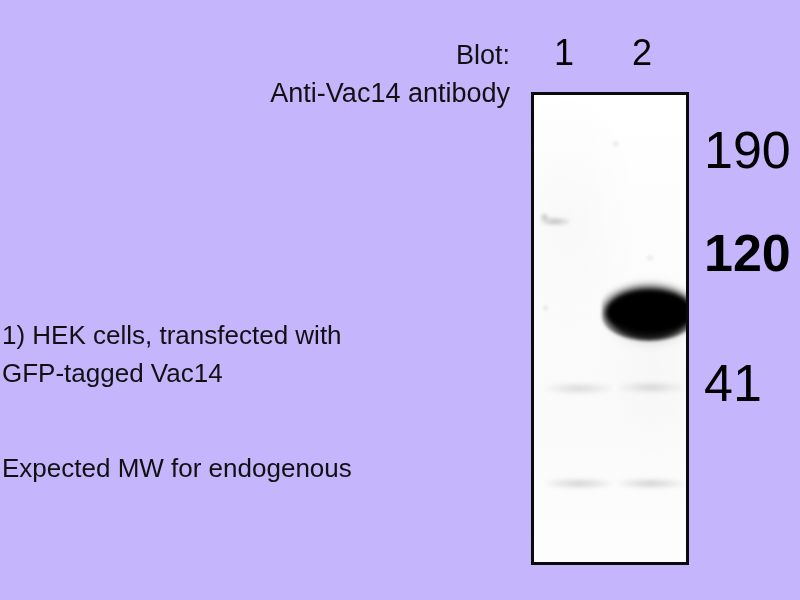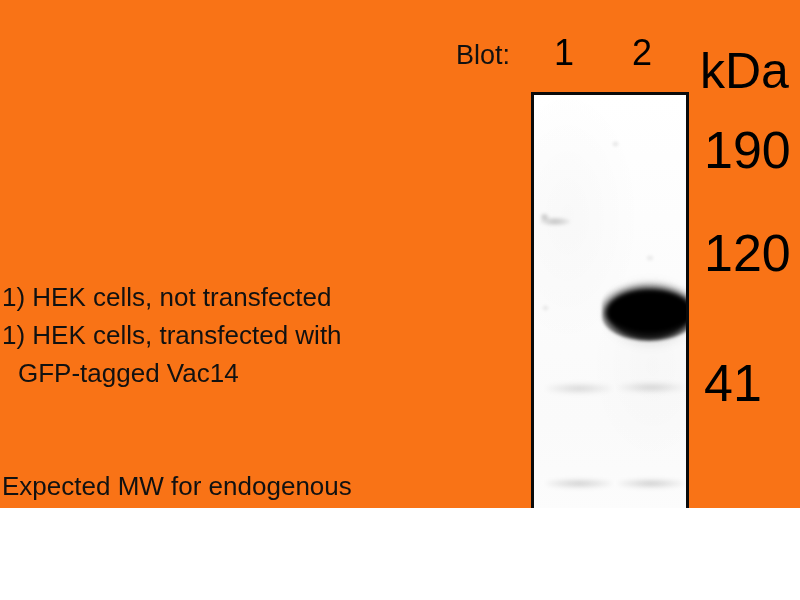--- a/index.html
+++ b/index.html
@@ -8,22 +8,22 @@
     padding: 0;
     background: #ffffff;
   }
   body {
     font-family: "Liberation Sans", sans-serif;
     color: #000000;
   }
   #figure {
     position: relative;
     width: 800px;
-    height: 508px;
-    background: #f97316;
+    height: 600px;
+    background: #c4b5fd;
     overflow: hidden;
   }
 
   
   .header-label {
     position: absolute;
     font-size: 27px;
     line-height: 34px;
     color: #111111;
     white-space: nowrap;
@@ -57,37 +57,37 @@
   
   .mw-marker {
     position: absolute;
     left: 704px;
     font-size: 52px;
     line-height: 44px;
     color: #000000;
     white-space: nowrap;
   }
   #mw-marker-0 { top: 128px; }
-  #mw-marker-1 { top: 231px; }
+  #mw-marker-1 { top: 231px; font-weight: bold; }
   #mw-marker-2 { top: 361px; }
   #mw-marker-3 { top: 491px; }
 
   
   .description-line {
     position: absolute;
     left: 2px;
     font-size: 26px;
     line-height: 32px;
     color: #111111;
     white-space: nowrap;
   }
   #desc-line-0 { top: 281px; }
   #desc-line-1 { top: 319px; }
-  #desc-line-2 { top: 357px; margin-left: 16px; }
-  #desc-line-3 { top: 470px; }
+  #desc-line-2 { top: 357px; }
+  #desc-line-3 { top: 452px; }
   #desc-line-4 { top: 481px; }
 
   
   #blot-membrane {
     position: absolute;
     left: 531px;
     top: 92px;
     width: 158px;
     height: 473px;
     background: #fdfdfd;
@@ -196,31 +196,30 @@
   #artifact-lane2-speck { left: 78px; top: 46px;  width: 7px;  height: 6px; opacity: 0.6; }
   #artifact-lane2-mid   { left: 112px; top: 160px; width: 8px; height: 6px; opacity: 0.5; }
   #artifact-lane1-low   { left: 8px;  top: 210px; width: 7px;  height: 6px; opacity: 0.5; }
 </style>
 </head>
 <body>
 
 <div id="figure">
 
   <div class="header-label" id="blot-label-line1">Blot:</div>
+  <div class="header-label" id="blot-label-line2">Anti-Vac14 antibody</div>
 
   <div class="lane-number" id="lane-number-1">1</div>
   <div class="lane-number" id="lane-number-2">2</div>
 
-  <div id="kda-unit-label">kDa</div>
 
   <div class="mw-marker" id="mw-marker-0">190</div>
   <div class="mw-marker" id="mw-marker-1">120</div>
   <div class="mw-marker" id="mw-marker-2">41</div>
 
-  <div class="description-line" id="desc-line-0">1) HEK cells, not transfected</div>
   <div class="description-line" id="desc-line-1">1) HEK cells, transfected with</div>
   <div class="description-line" id="desc-line-2">GFP-tagged Vac14</div>
   <div class="description-line" id="desc-line-3">Expected MW for endogenous</div>
 
   <div id="blot-membrane">
     <div id="membrane-surface"></div>
 
     <div class="membrane-artifact" id="artifact-lane2-speck"></div>
     <div class="membrane-artifact" id="artifact-lane1-upper"></div>
     <div class="membrane-artifact" id="artifact-lane1-dot"></div>

